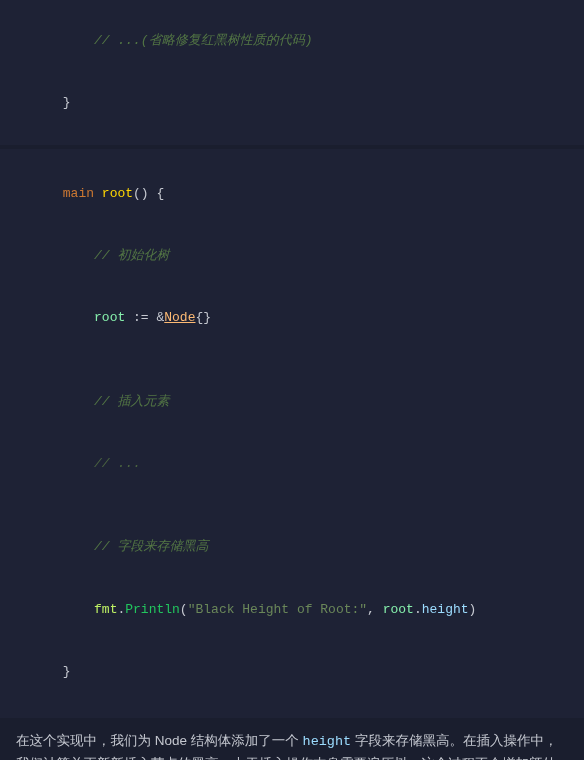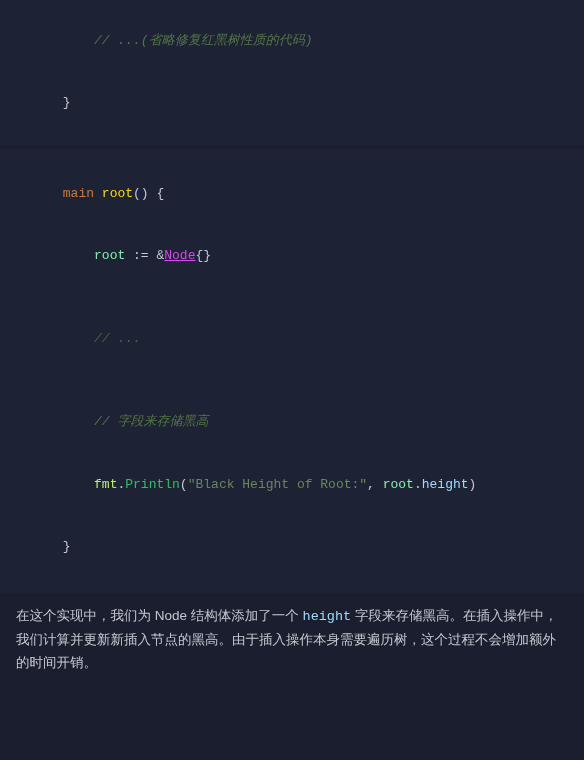--- a/index.html
+++ b/index.html
@@ -46,21 +46,21 @@
       font-size: 13.5px;
       line-height: 1.7;
     }
 
     
     .kw { color: #cc7832; } 
     .fn { color: #ffd700; } 
     .str { color: #6a8759; } 
     .comment { color: #4a6340; font-style: italic; } 
     .comment-cn { color: #527544; font-style: italic; margin-top: 42px; } 
-    .type-name { color: #d946ef; text-decoration: underline; } 
+    .type-name { color: #fdba74; text-decoration: underline; } 
     .field { color: #9cdcfe; } 
     .punct { color: #c5c8d0; } 
     .var { color: #86efac; } 
     .method { color: #22c55e; } 
     .pkg { color: #bef264; } 
     .inline-code {
       font-family: 'Courier New', Courier, monospace;
       color: #9cdcfe;
       background-color: transparent;
     }
@@ -84,23 +84,29 @@
     </div>
   </div>
 
   <div class="divider"></div>
 
   <div class="code-section" style="padding-top:14px; padding-bottom:14px;">
     <div class="code-line">
       <span class="kw">main</span><span style="color:#c5c8d0;"> </span><span class="fn">root</span><span style="color:#c5c8d0;">() {</span>
     </div>
     <div class="code-line">
+      <span style="color:#c5c8d0;">    </span><span class="comment-cn">// 初始化树</span>
+    </div>
+    <div class="code-line">
       <span style="color:#c5c8d0;">    </span><span class="var">root</span><span style="color:#c5c8d0;"> := &amp;</span><span class="type-name">Node</span><span style="color:#c5c8d0;">{}</span>
     </div>
     <div class="code-line">&nbsp;</div>
+    <div class="code-line">
+      <span style="color:#c5c8d0;">    </span><span class="comment-cn">// 插入元素</span>
+    </div>
     <div class="code-line">
       <span style="color:#c5c8d0;">    </span><span class="comment">// ...</span>
     </div>
     <div class="code-line">&nbsp;</div>
     <div class="code-line">
       <span style="color:#c5c8d0;">    </span><span class="comment-cn">// 字段来存储黑高</span>
     </div>
     <div class="code-line">
       <span style="color:#c5c8d0;">    </span><span class="pkg">fmt</span><span style="color:#c5c8d0;">.</span><span class="method">Println</span><span style="color:#c5c8d0;">(</span><span class="str">"Black Height of Root:"</span><span style="color:#c5c8d0;">, </span><span class="var">root</span><span style="color:#c5c8d0;">.</span><span class="field">height</span><span style="color:#c5c8d0;">)</span>
     </div>

